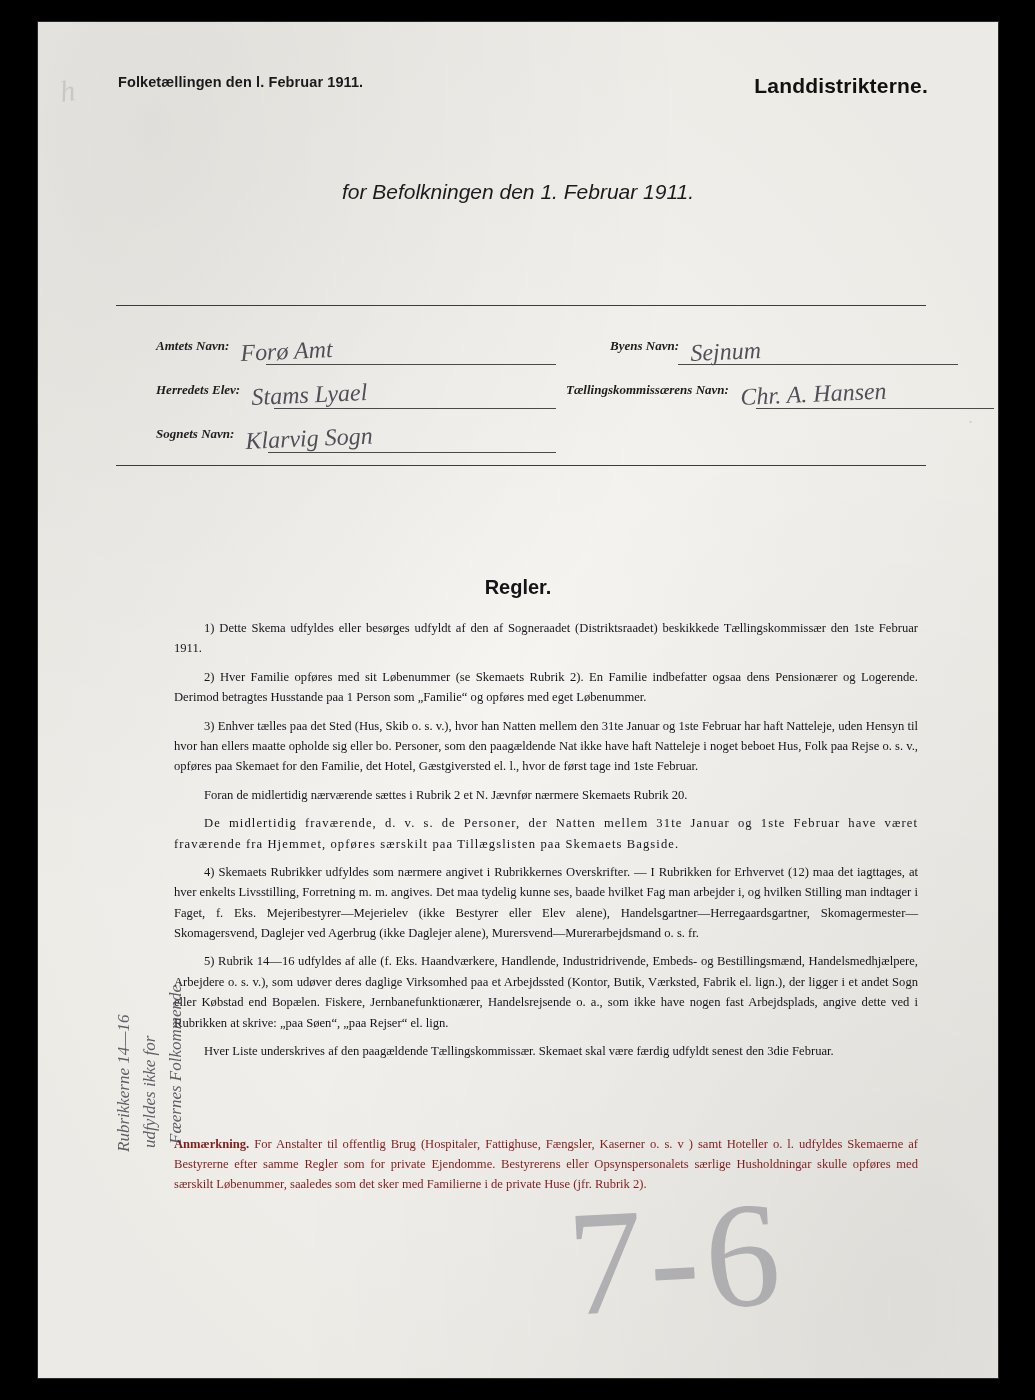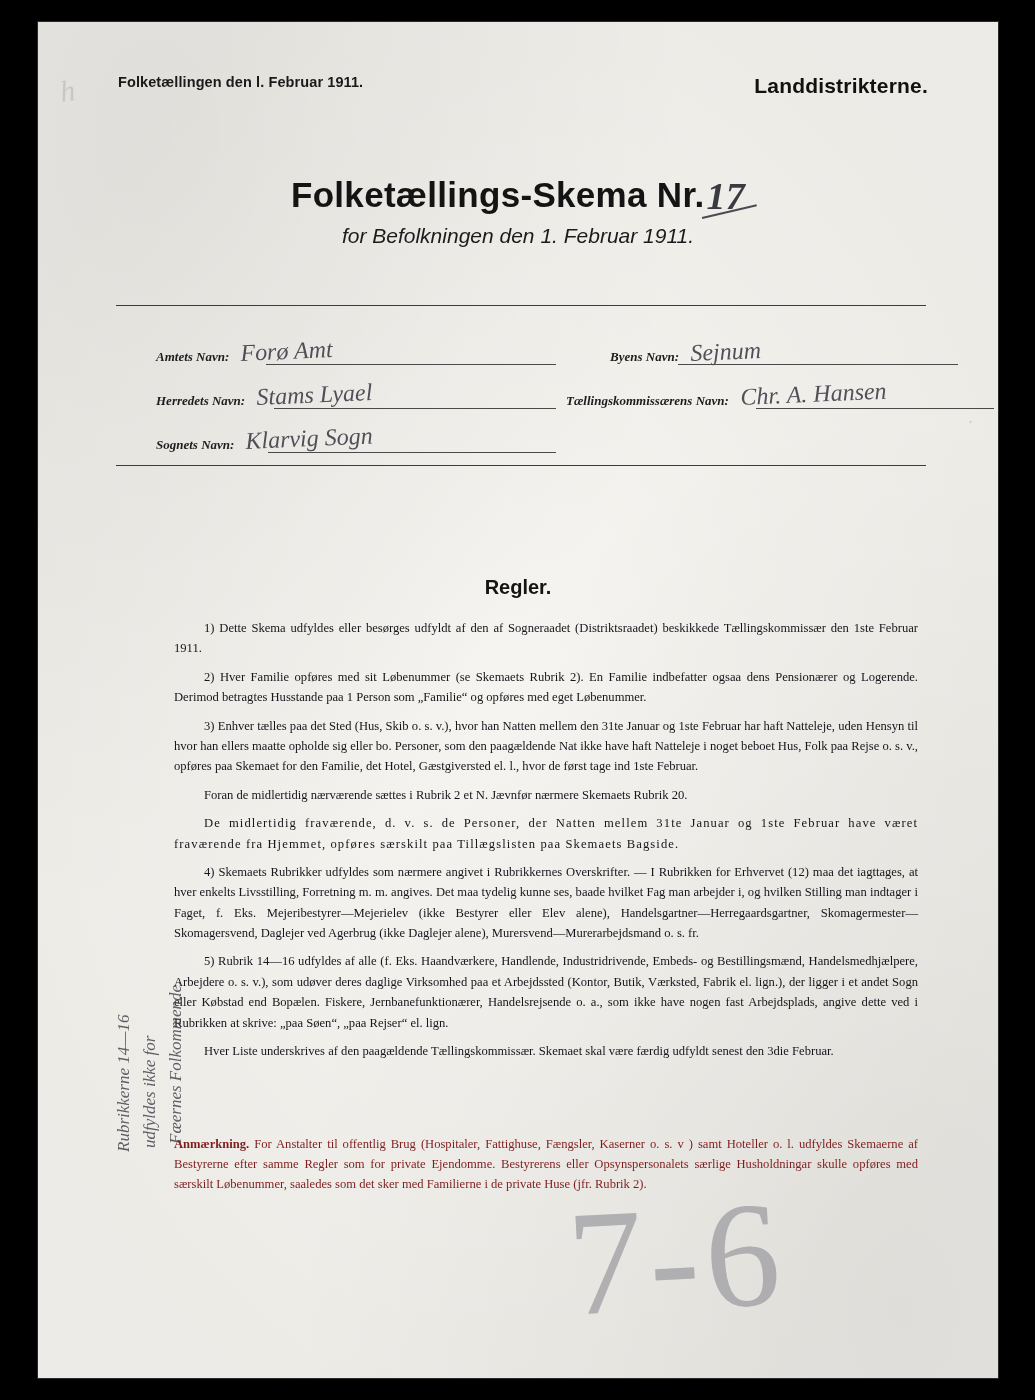--- a/index.html
+++ b/index.html
@@ -115,21 +115,21 @@
   .fields {
     position: absolute;
     left: 78px;
     right: 72px;
     top: 298px;
     height: 140px;
   }
   .field {
     position: absolute;
     display: flex;
-    align-items: flex-end;
+    align-items: flex-start;
     white-space: nowrap;
   }
   .field .lbl {
     font-family: "Liberation Serif", serif;
     font-style: italic;
     font-weight: bold;
     font-size: 13px;
     color: #1d1d1d;
   }
   .hw {
@@ -248,36 +248,33 @@
 
   <div class="smudge" id="sm1">h</div>
   <div class="smudge" id="sm2">·</div>
 
   <div class="top-row">
     <div class="top-left">Folketællingen den l. Februar 1911.</div>
     <div class="top-right">Landdistrikterne.</div>
   </div>
 
   <div class="title-block">
-    <div class="main-title">
-      <span>Folketællings-Skema Nr.</span><span class="form-number">17</span>
-    </div>
     <div class="subtitle">for Befolkningen den 1. Februar 1911.</div>
   </div>
 
   <div class="rule" id="rule-top"></div>
   <div class="rule" id="rule-bottom"></div>
 
   <div class="fields">
     <div class="field" id="f-amt">
       <span class="lbl">Amtets Navn:</span>
       <span class="hw">Forø Amt</span>
     </div>
     <div class="field" id="f-herr">
-      <span class="lbl">Herredets Navn:</span>
+      <span class="lbl">Herredets Elev:</span>
       <span class="hw">Stams Lyael</span>
     </div>
     <div class="field" id="f-sogn">
       <span class="lbl">Sognets Navn:</span>
       <span class="hw">Klarvig Sogn</span>
     </div>
     <div class="field" id="f-byen">
       <span class="lbl">Byens Navn:</span>
       <span class="hw">Sejnum</span>
     </div>

